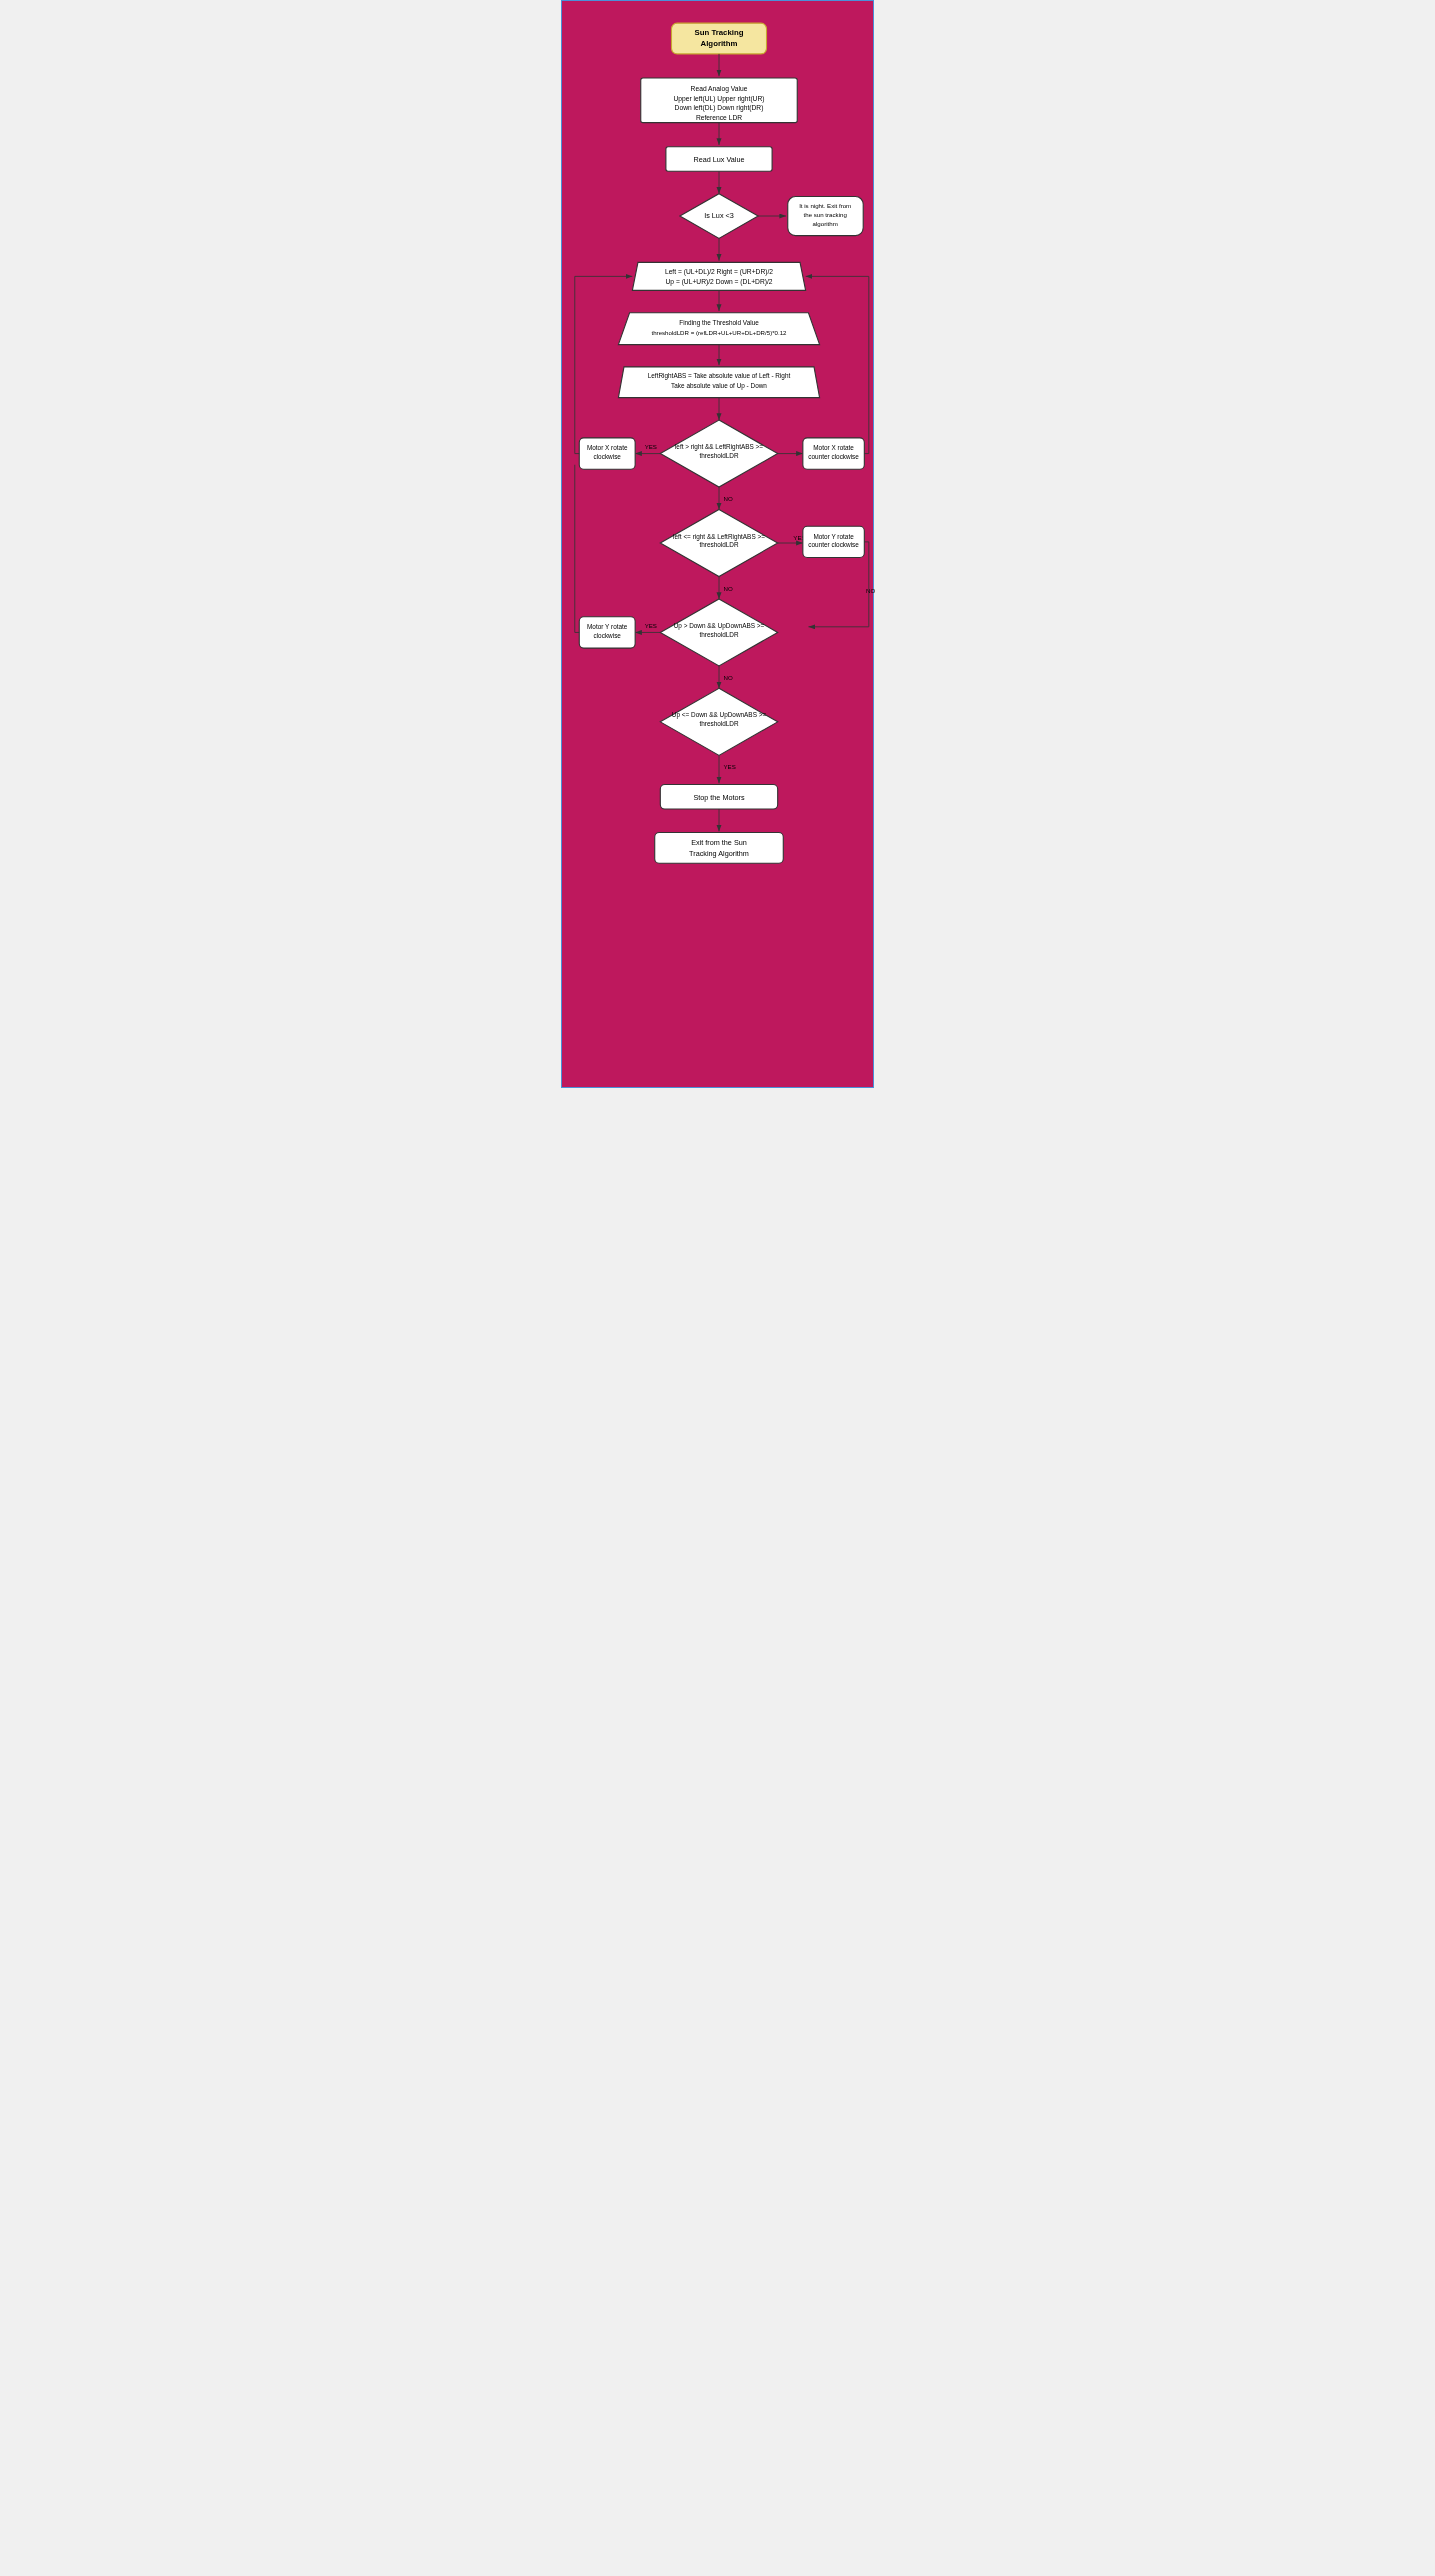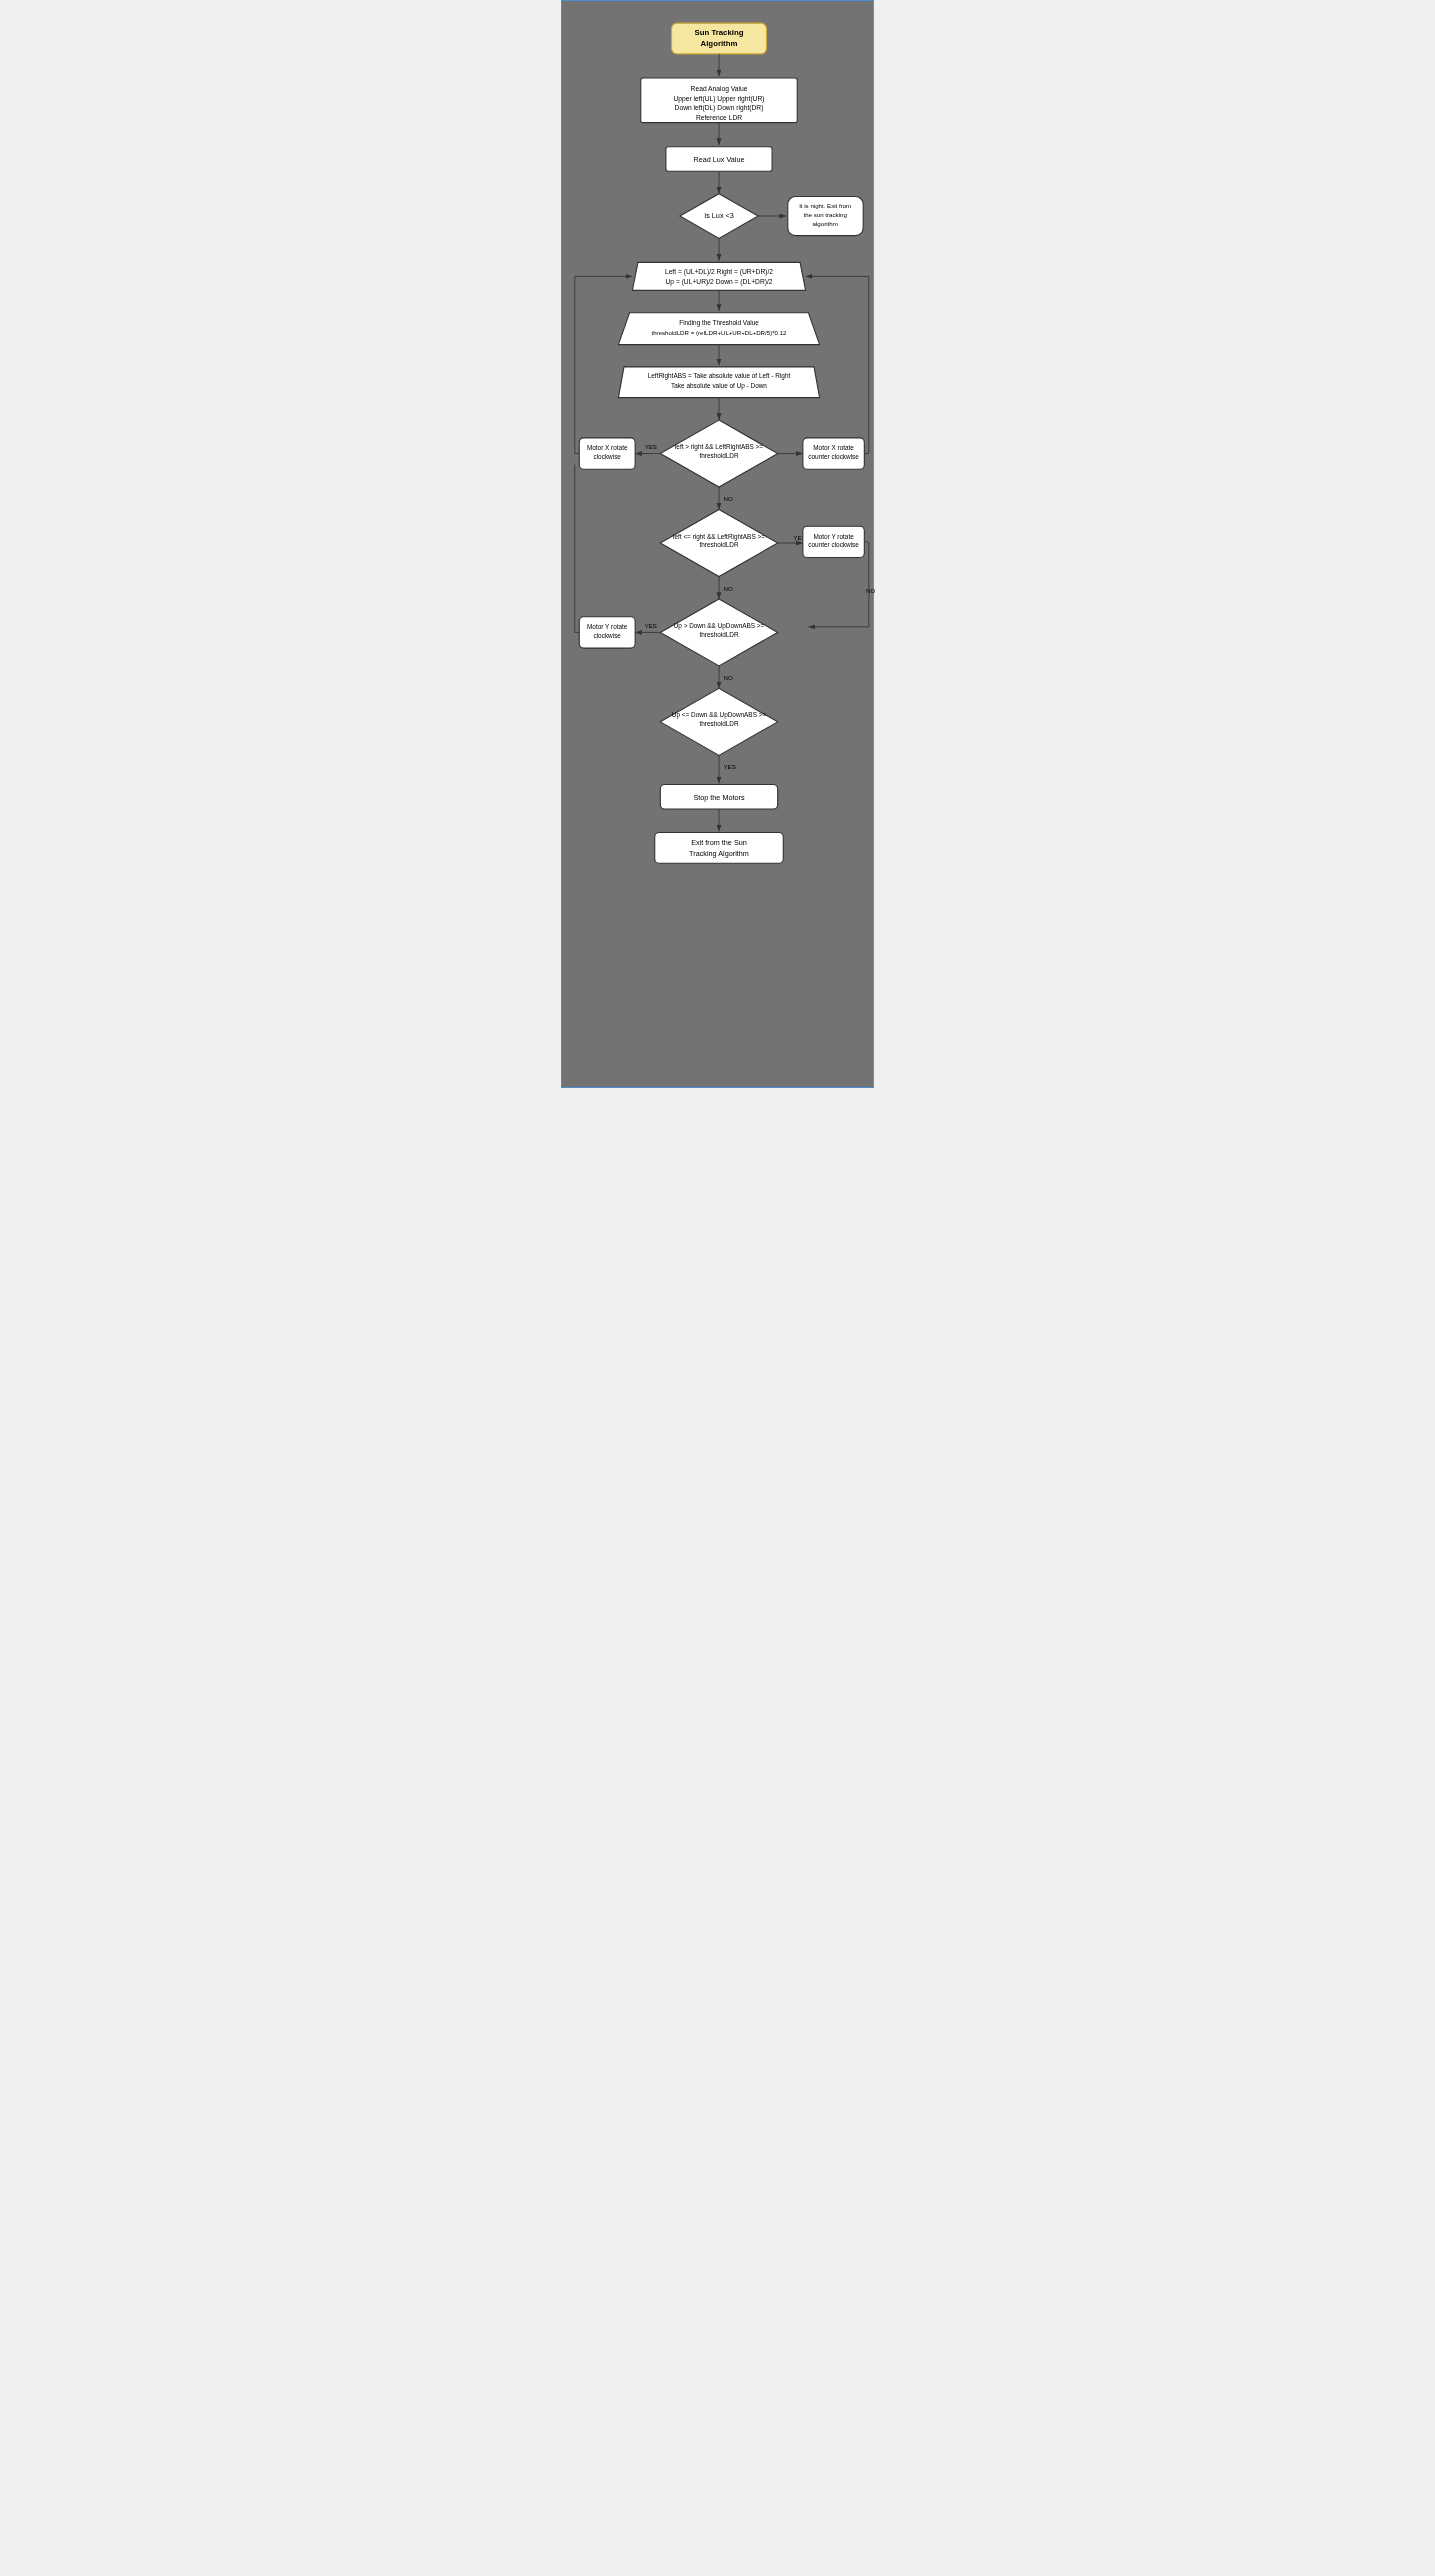--- a/index.html
+++ b/index.html
@@ -5,21 +5,21 @@
     * { box-sizing: border-box; margin: 0; padding: 0; }
     body {
       background: #f0f0f0;
       display: flex;
       justify-content: center;
       align-items: flex-start;
       min-height: 100vh;
       font-family: Arial, sans-serif;
     }
     .page {
-      background: #737373;
+      background: #be185d;
       border: 1.7px solid #4a90d9;
       width: 313px;
       padding: 11.2px 5.6px;
       position: relative;
     }
 
     
     svg {
       overflow: visible;
     }

